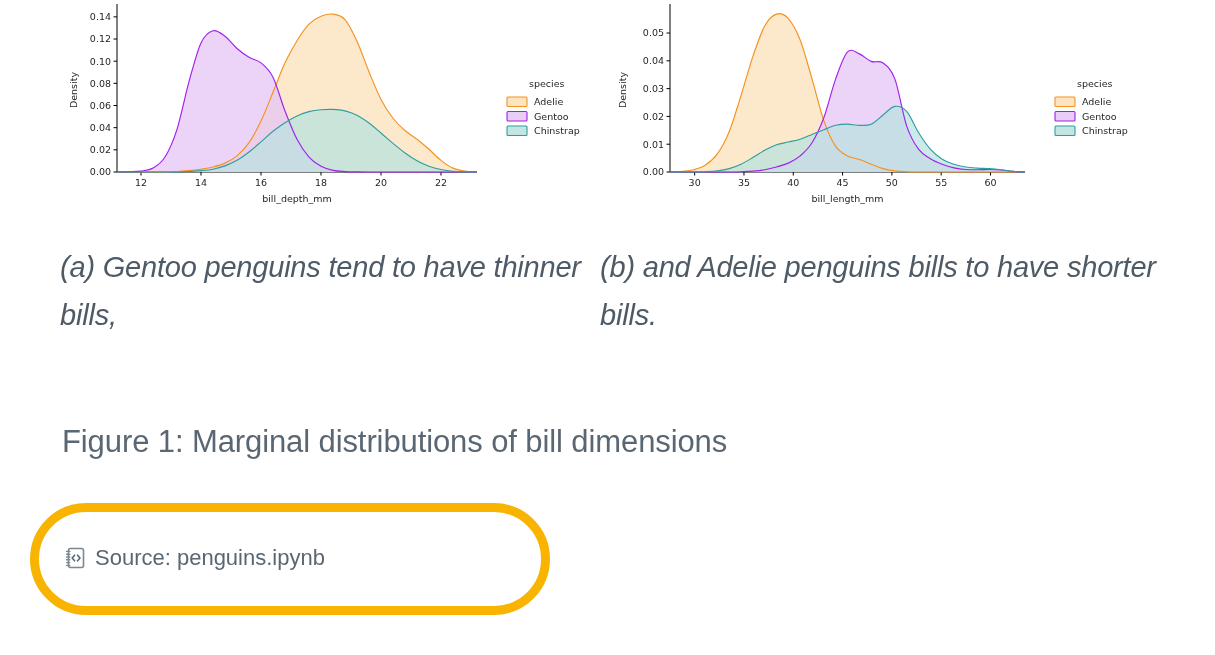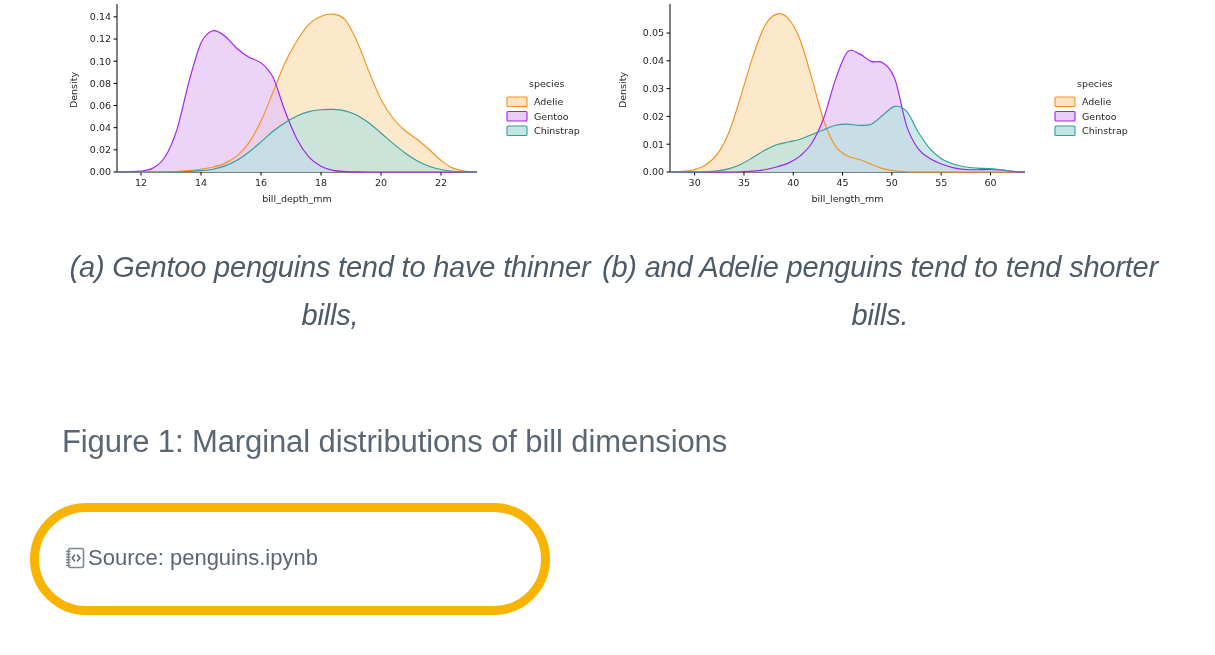--- a/index.html
+++ b/index.html
@@ -33,21 +33,21 @@
 
   .caption-row {
     position: absolute;
     top: 243px;
     left: 0;
     width: 1215px;
     height: 110px;
   }
   .caption {
     position: absolute;
-    text-align: center;
+    text-align: left;
     font-style: italic;
     font-size: 29px;
     line-height: 48px;
     color: #4e5a66;
     letter-spacing: -0.2px;
   }
   .caption-a { left: 60px;  width: 540px; }
   .caption-b { left: 600px; width: 560px; }
 
   .figure-title {
@@ -70,21 +70,21 @@
     border: 9px solid #f8b401;
     border-radius: 56px;
     background: transparent;
   }
   .source-link {
     position: absolute;
     left: 64px;
     top: 545px;
     display: flex;
     align-items: center;
-    gap: 2px;
+    gap: 9px;
     font-size: 22px;
     color: #5a6773;
     text-decoration: none;
     white-space: nowrap;
   }
   .nb-icon { display: block; }
 
   
   .tick-text {
     font-family: "DejaVu Sans", sans-serif;
@@ -206,21 +206,21 @@
         <rect x="455" y="111.5" width="20" height="9.5" rx="1" fill="#e4c4f5" fill-opacity="0.85" stroke="#a020f0" stroke-width="1.1"></rect>
         <text x="482" y="119.9" class="legend-text" text-anchor="start">Gentoo</text>
         <rect x="455" y="126" width="20" height="9.5" rx="1" fill="#b9e2e0" fill-opacity="0.85" stroke="#2f9e9e" stroke-width="1.1"></rect>
         <text x="482" y="134.4" class="legend-text" text-anchor="start">Chinstrap</text>
       </svg>
   </div>
 </div>
 
 <div class="caption-row">
   <div class="caption caption-a">(a) Gentoo penguins tend to have thinner bills,</div>
-  <div class="caption caption-b">(b) and Adelie penguins tend to tend shorter bills.</div>
+  <div class="caption caption-b">(b) and Adelie penguins bills to have shorter bills.</div>
 </div>
 
 <div class="figure-title">Figure 1: Marginal distributions of bill dimensions</div>
 
 <div class="source-box"></div>
 
 <a class="source-link" href="#">
   <span class="nb-icon-wrap">
     <svg class="nb-icon" width="22" height="24" viewBox="0 0 22 24" fill="none">
       <rect x="4.5" y="2.5" width="15" height="19" rx="2" stroke="#7b8794" stroke-width="1.6"></rect>

